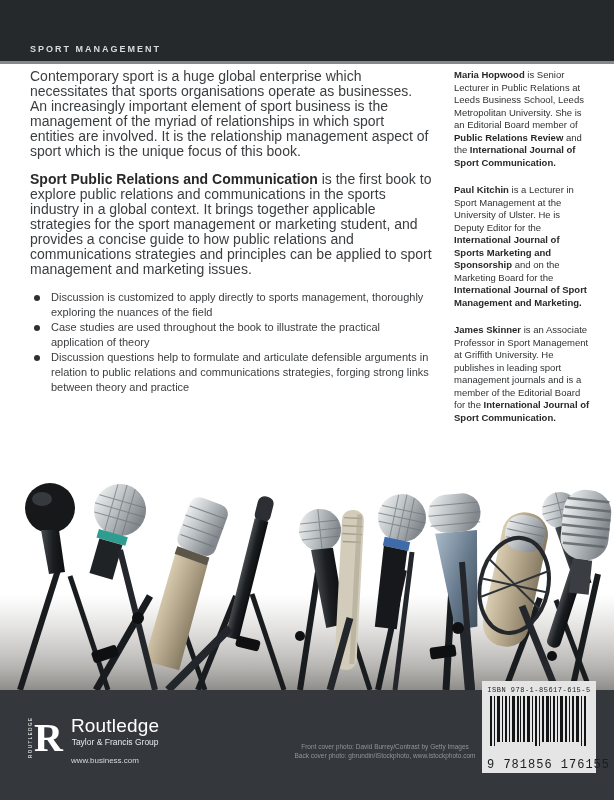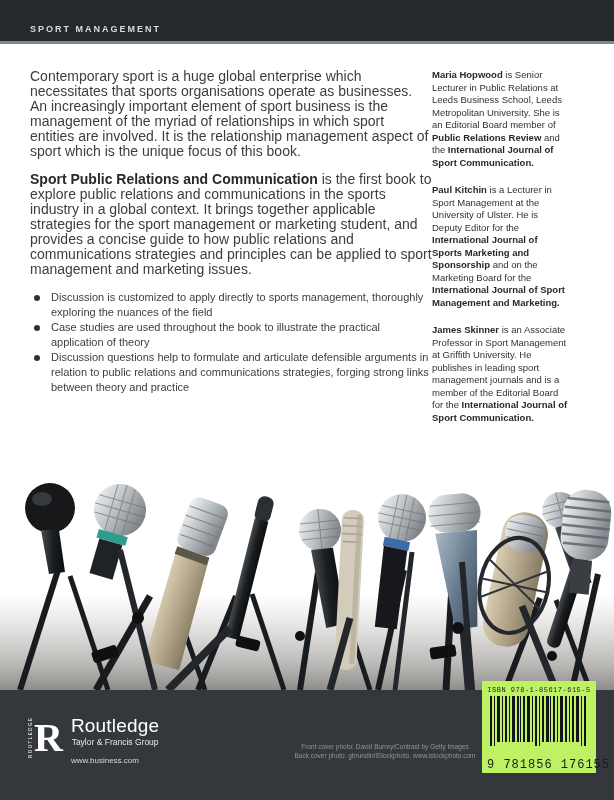--- a/index.html
+++ b/index.html
@@ -4,21 +4,21 @@
 <style>
   * { margin:0; padding:0; box-sizing:border-box; }
   html,body { background:#e9e9e9; }
   .page {
     position:relative; width:614px; height:800px; margin:0 auto;
     background:#ffffff; overflow:hidden;
     font-family:"Liberation Sans", sans-serif; color:#3b3e41;
   }
   
   .banner {
-    position:absolute; top:0; left:0; width:614px; height:44px;
+    position:absolute; top:0; left:0; width:614px; height:64px;
     background:#26292b; border-bottom:3px solid #84888b;
   }
   .banner-label {
     position:absolute; left:30px; bottom:7px;
     font-size:9px; font-weight:bold; letter-spacing:2px; color:#d9dbdc;
   }
   
   .content {
     position:absolute; top:55px; left:0; width:614px;
     padding:14px 19px 0 30px; display:flex;
@@ -28,21 +28,21 @@
   .bold { font-weight:bold; color:#28292b; }
   .bullets { list-style:none; margin-top:2px; }
   .bullets li {
     position:relative; padding-left:21px;
     font-size:11px; line-height:15px; color:#3b3e41;
   }
   .bullets li::before {
     content:""; position:absolute; left:4px; top:5px;
     width:6px; height:6px; border-radius:50%; background:#2e3134;
   }
-  .sidebar { width:138px; }
+  .sidebar { width:138px; margin-left:22px; }
   .author-bio {
     font-size:9.5px; line-height:12.5px; color:#2f3234; margin-bottom:15px;
   }
   
   .photo { position:absolute; top:478px; left:0; width:614px; height:212px; }
   
   .footer {
     position:absolute; top:690px; left:0; width:614px; height:110px;
     background:#34383c;
   }
@@ -56,21 +56,21 @@
   .r-R { font-family:"Liberation Serif", serif; font-size:40px; line-height:44px; font-weight:bold; margin-left:1px; }
   .r-name { font-size:19px; letter-spacing:0.2px; line-height:20px; }
   .r-tagline { font-size:8.5px; color:#e7e9ea; margin-top:1px;text-align:center; }
   .r-url { font-size:8px; color:#d7d9da; margin-top:9px; }
   .credits {
     position:absolute; left:255px; top:52px; width:260px; text-align:center;
     font-size:6.5px; line-height:9px; color:#8f9598;
   }
   .barcode {
     position:absolute; left:482px; top:-9px; width:114px; height:92px;
-    background:#bef264; padding:5px 5px 3px 5px; text-align:center;
+    background:#e5e5e5; padding:5px 5px 3px 5px; text-align:center;
   }
   .isbn-label {
     font-family:"Liberation Mono", monospace; font-size:7px; letter-spacing:0.5px;
     color:#1b1d1f; display:block; margin-bottom:2px; white-space:nowrap;
   }
   .bars { display:block; margin:0 auto; }
   .isbn-digits {
     font-family:"Liberation Mono", monospace; font-size:12px; letter-spacing:1px;
     color:#1b1d1f; display:block; margin-top:12px; white-space:nowrap;
   }

